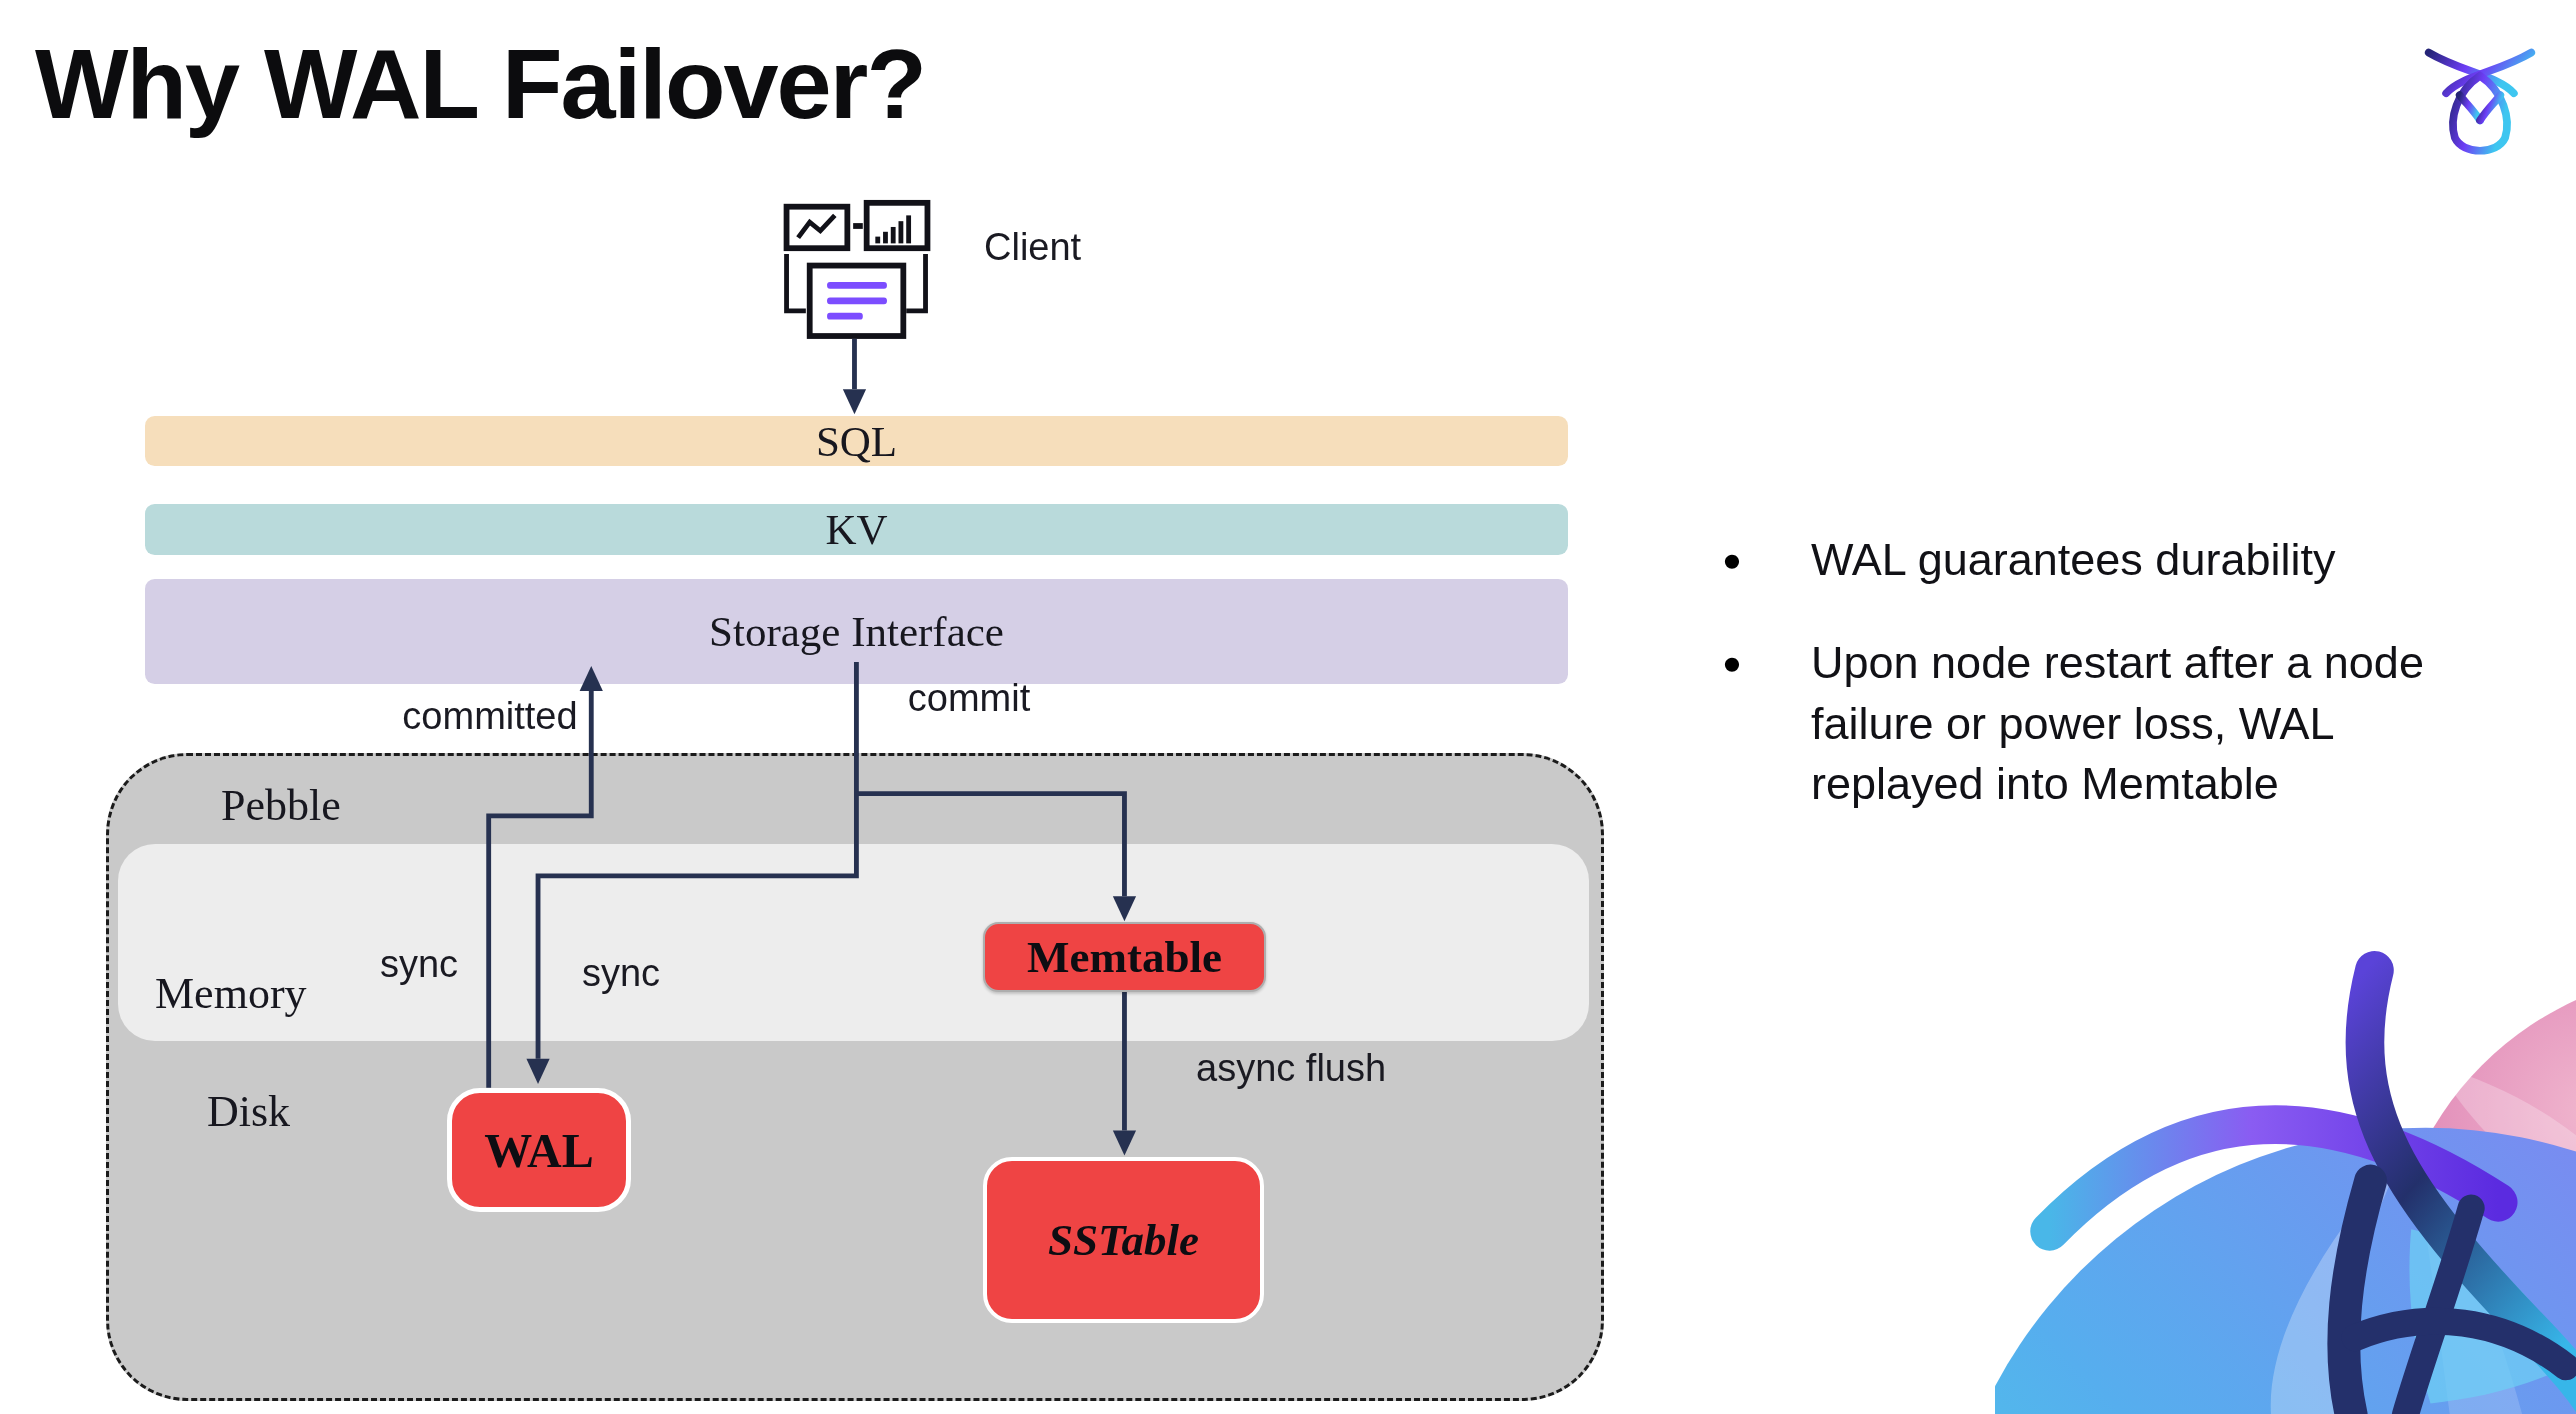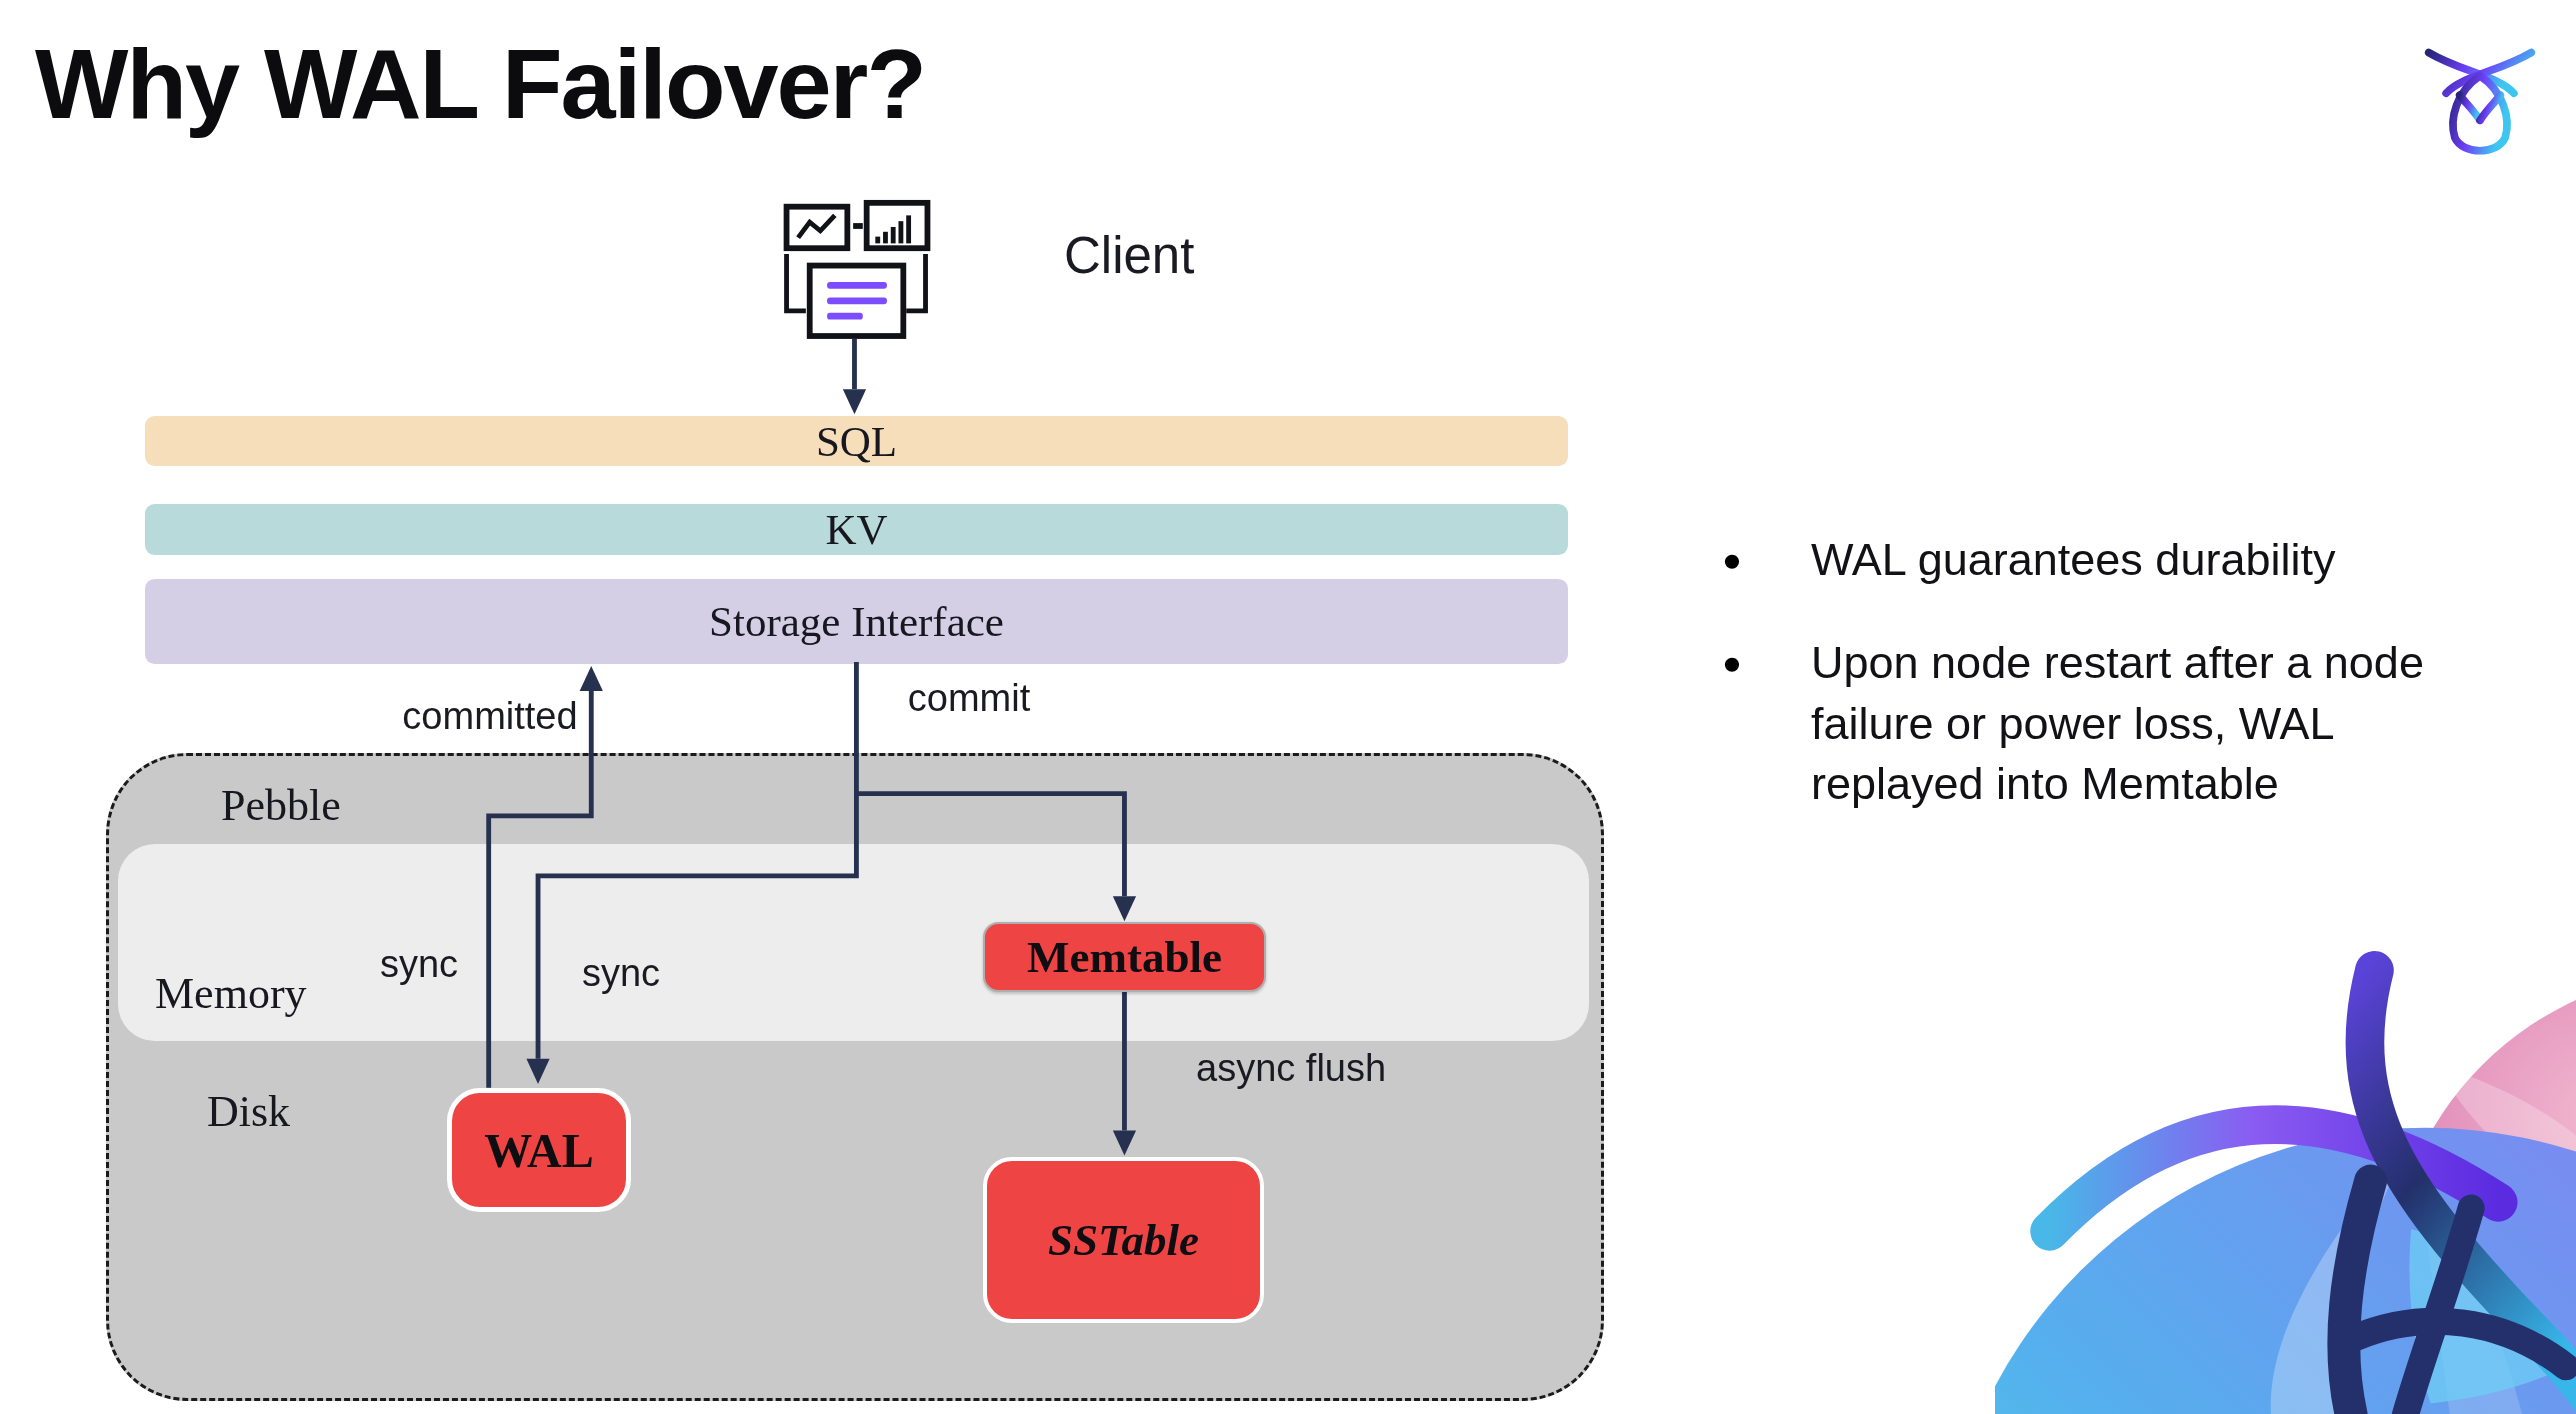--- a/index.html
+++ b/index.html
@@ -14,21 +14,21 @@
     font-family:"Liberation Sans",sans-serif;color:#0c0c0e;
   }
   
   .bar{
     left:145px;width:1423px;border-radius:9.7px;
     display:flex;align-items:center;justify-content:center;
     font-family:"Liberation Serif",serif;font-size:43px;color:#17171f;
   }
   .bar.sql{top:416px;height:50px;background:#f6debb;font-family:Liberation Serif, serif;}
   .bar.kv{top:504px;height:51px;background:#b9dadb;}
-  .bar.storage{top:579px;height:85px;background:#d5cfe6;}
+  .bar.storage{top:579px;height:105px;background:#d5cfe6;}
   
   .pebble{
     left:106px;top:753px;width:1498px;height:648px;background:#c9c9c9;
     border:3.9px dashed #1b1b1b;border-radius:81px;box-sizing:border-box;
   }
   .memorybox{
     left:118px;top:844px;width:1471px;height:197px;background:#ededed;border-radius:37px;
   }
   .zonelabel{
     font-family:"Liberation Serif",serif;font-size:44px;color:#17171f;
@@ -44,21 +44,21 @@
   .node.wal{left:447px;top:1088px;width:184px;height:124px;border:5.8px solid #ffffff;border-radius:33px;font-size:48px;}
   .node.memtable{left:983px;top:922px;width:283px;height:70px;border:2.9px solid #aeaeae;border-radius:15.5px;font-size:45px;box-shadow:0 1.9px 2.9px rgba(0,0,0,.18);}
   .node.sstable{left:983px;top:1157px;width:281px;height:166px;border:4.8px solid #ffffff;border-radius:29px;font-size:45px;font-style:italic;}
   
   .edgelabel{font-size:38px;color:#1a1a22;}
   .lbl-committed{left:490px;top:695px;transform:translateX(-50%);}
   .lbl-commit{left:969px;top:677px;transform:translateX(-50%);}
   .lbl-sync1{left:419px;top:943px;transform:translateX(-50%);}
   .lbl-sync2{left:621px;top:952px;transform:translateX(-50%);}
   .lbl-async{left:1196px;top:1047px;}
-  .lbl-client{left:1064px;top:226px;font-size:51px;}
+  .lbl-client{left:984px;top:226px;font-size:38px;}
   
   .bullets{left:1695px;top:530px;width:871px;}
   .bullet{display:flex;margin-bottom:43px;}
   .bullet .dot{
     width:25px;height:31px;margin:13.5px 64px 0 27px;flex:0 0 auto;
     font-size:33px;line-height:31px;color:#000;
   }
   .bullet .txt{
     font-size:45px;line-height:1.34;color:#111116;max-width:683px;
   }

